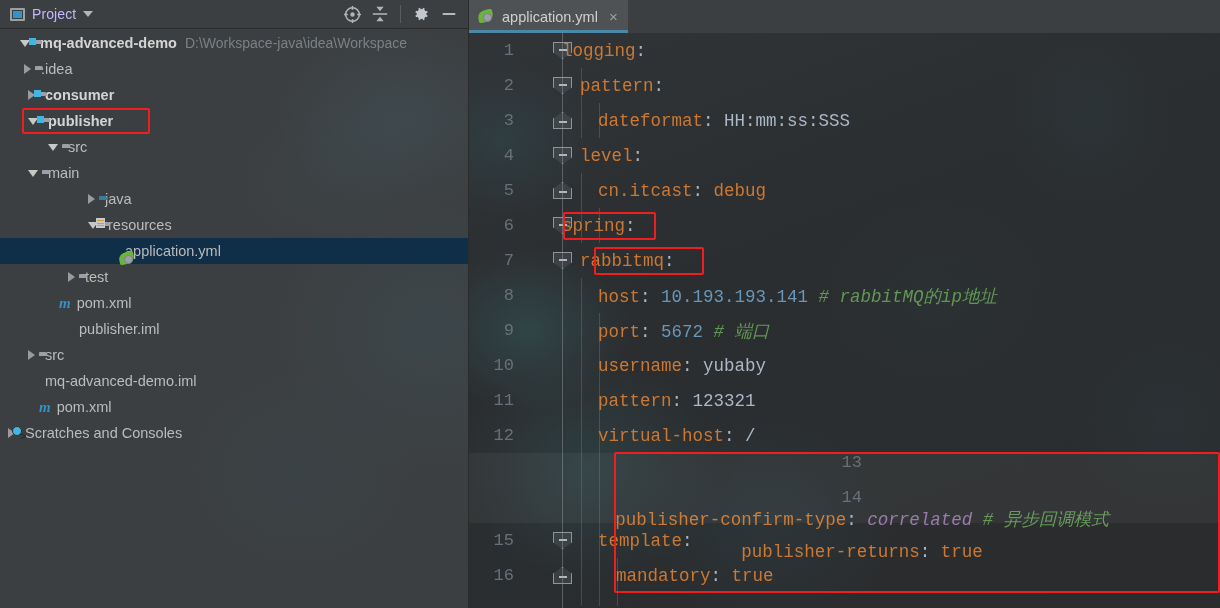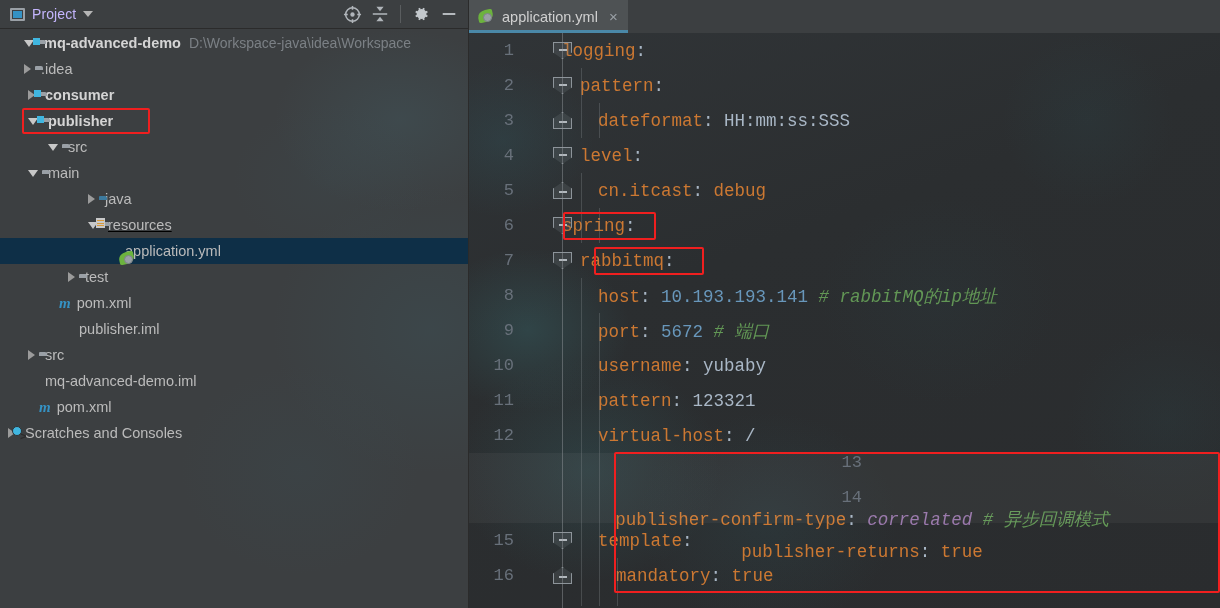--- a/index.html
+++ b/index.html
@@ -344,21 +344,21 @@
         </div>
         <div class="tb-btn">
           <svg width="18" height="18" viewBox="0 0 20 20">
             <line x1="3" y1="10" x2="17" y2="10" stroke="#c3c8cc" stroke-width="2"></line>
           </svg>
         </div>
       </div>
     </div>
 
     <div id="tree">
-        <div class="row" style="padding-left: 4px; margin-left: 20px;">
+        <div class="row" style="padding-left: 20px;">
           <span class="arrow open"></span>
           <span class="ico"><span class="folder"><span class="badge-sq"></span></span></span>
           <span class="label bold">mq-advanced-demo</span>
           <span class="label dim">D:\Workspace-java\idea\Workspace</span>
         </div>
         <div class="row" style="padding-left: 24px;">
           <span class="arrow closed"></span>
           <span class="ico"><span class="folder"></span></span>
           <span class="label">.idea</span>
         </div>
@@ -380,21 +380,21 @@
         <div class="row" style="padding-left: 28px;">
           <span class="arrow open"></span>
           <span class="ico"><span class="folder"></span></span>
           <span class="label">main</span>
         </div>
         <div class="row" style="padding-left: 88px;">
           <span class="arrow closed"></span>
           <span class="ico"><span class="folder blue"></span></span>
           <span class="label">java</span>
         </div>
-        <div class="row" style="padding-left: 88px; text-decoration: underline;">
+        <div class="row" style="padding-left: 88px;">
           <span class="arrow open"></span>
           <span class="ico"><span class="folder"><span class="badge-lines">
                 <i></i>
                 <i></i>
                 <i></i>
               </span></span></span>
           <span class="label">resources</span>
         </div>
         <div class="row selected" style="padding-left: 108px;">
           <span class="arrow none"></span>

